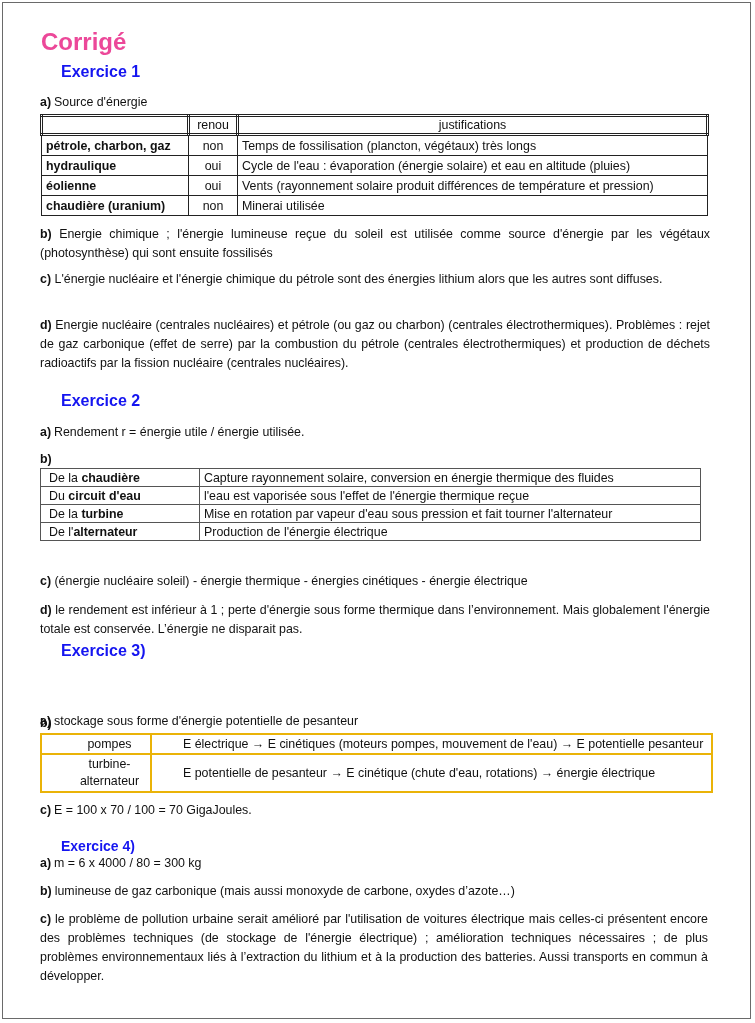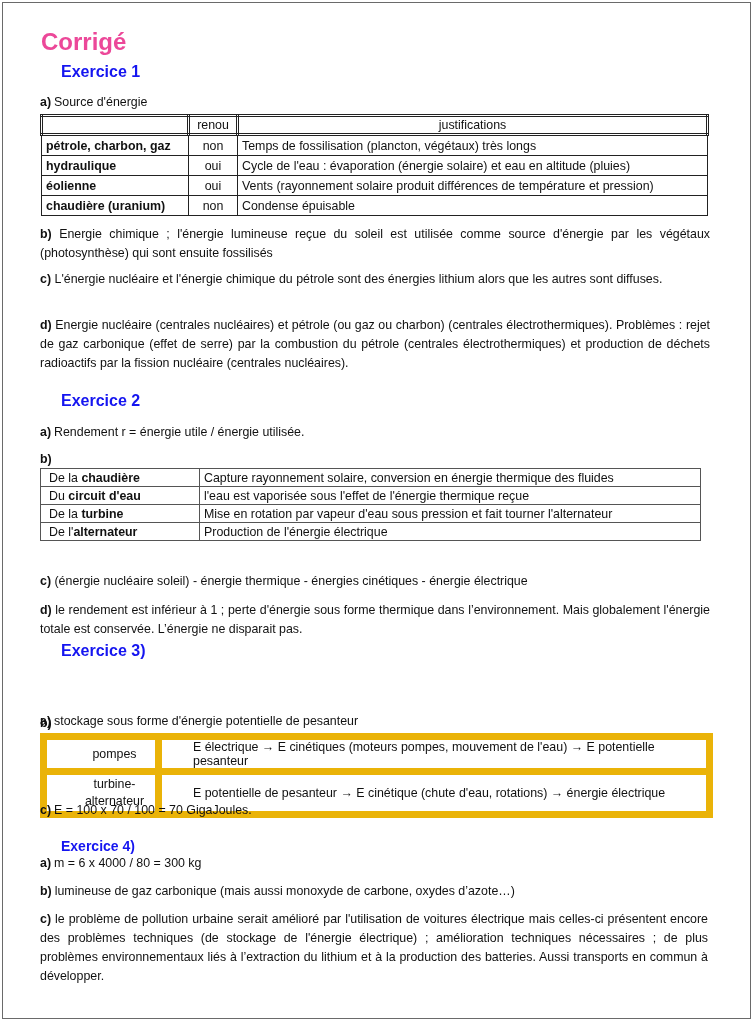--- a/index.html
+++ b/index.html
@@ -27,21 +27,21 @@
   .t1 td.c2 { width:38px; text-align:center; }
   .t1 tr.head td.c3 { text-align:center; }
 
   
   .t2 { left:40px; top:468px; width:661px; }
   .t2 td { border:1px solid #555; height:17px; }
   .t2 td.c1 { width:146px;padding-left:8px; }
 
   
   .t3 { left:40px; top:733px; width:673px; }
-  .t3 td { border:7px solid #eab308;padding-left:31px; }
+  .t3 td { border:2px solid #eab308;padding-left:31px; }
   .t3 td.c1 { width:73px; text-align:center; line-height:17px; }
   .t3 tr.r1 td { height:18px; }
   .t3 tr.r2 td { height:36px; }
 </style>
 </head>
 <body>
 
 <div class="frame"></div>
 
 <div class="abs h1" style="left:41px;top:28px;">Corrigé</div>
@@ -69,21 +69,21 @@
     <td>Cycle de l'eau : évaporation (énergie solaire) et eau en altitude (pluies)</td>
   </tr>
   <tr>
     <td class="c1">éolienne</td>
     <td class="c2">oui</td>
     <td>Vents (rayonnement solaire produit différences de température et pression)</td>
   </tr>
   <tr>
     <td class="c1">chaudière (uranium)</td>
     <td class="c2">non</td>
-    <td>Condense épuisable</td>
+    <td>Minerai utilisée</td>
   </tr>
 </tbody>
   </table>
 
 <div class="abs p" style="left:40px;top:225px;width:670px;">
   <b>b)</b> <span>Energie chimique ; l'énergie lumineuse reçue du soleil est utilisée comme source d'énergie par les végétaux (photosynthèse) qui sont ensuite fossilisés</span>
 </div>
 <div class="abs p" style="left:40px;top:270px;width:670px;">
   <b>c)</b> <span>L'énergie nucléaire et l'énergie chimique du pétrole sont des énergies lithium alors que les autres sont diffuses.</span>
 </div>

